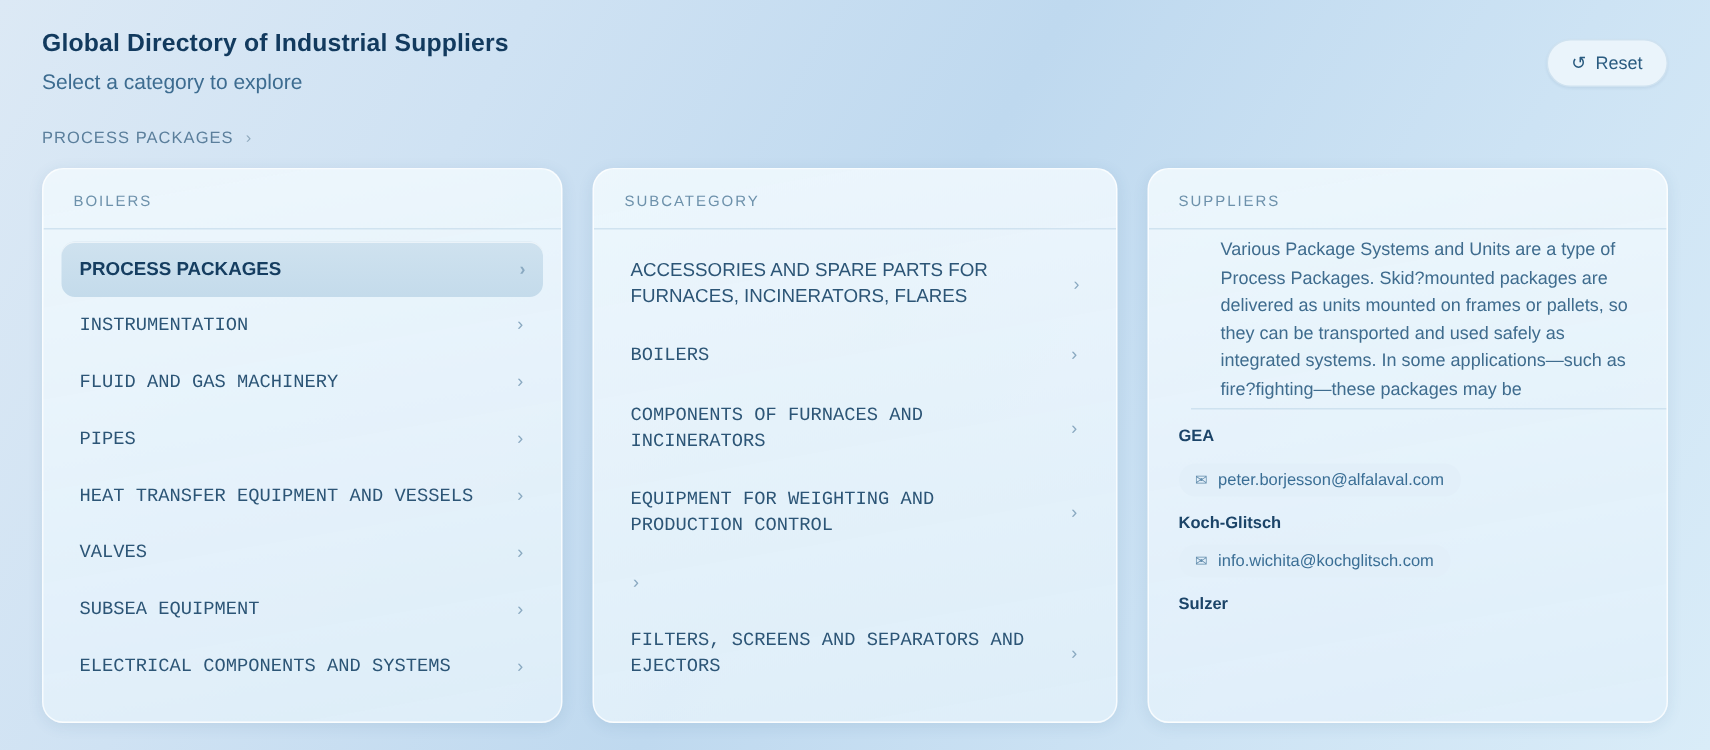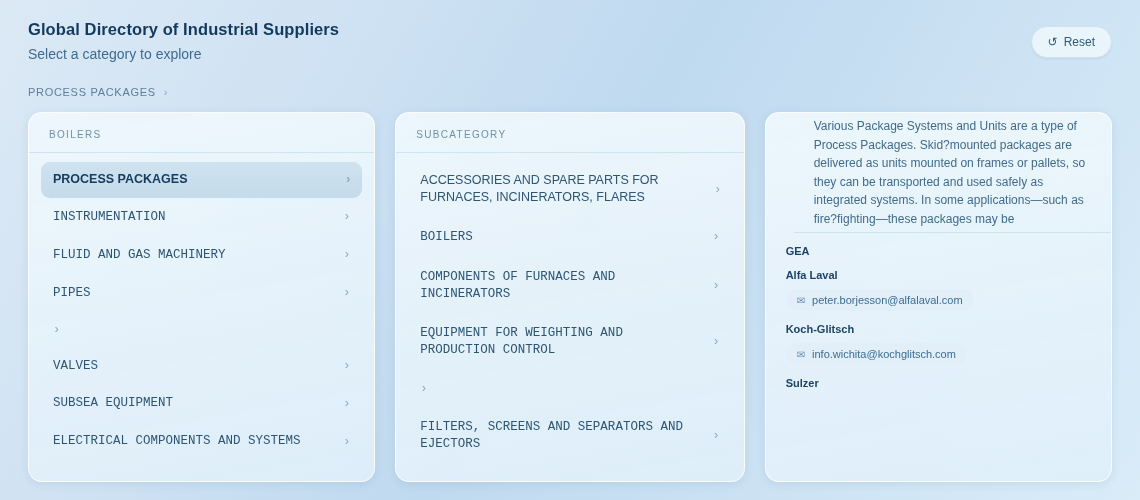--- a/index.html
+++ b/index.html
@@ -174,20 +174,21 @@
         </div>
         <div class="row caps">
           <span class="label">FLUID AND GAS MACHINERY</span>
           <span class="chev">›</span>
         </div>
         <div class="row caps">
           <span class="label">PIPES</span>
           <span class="chev">›</span>
         </div>
         <div class="row caps">
+          <span class="label">HEAT TRANSFER EQUIPMENT AND VESSELS</span>
           <span class="chev">›</span>
         </div>
         <div class="row caps">
           <span class="label">VALVES</span>
           <span class="chev">›</span>
         </div>
         <div class="row caps">
           <span class="label">SUBSEA EQUIPMENT</span>
           <span class="chev">›</span>
         </div>
@@ -221,27 +222,27 @@
           <span class="chev">›</span>
         </div>
         <div class="row sub-row caps">
           <span class="label">FILTERS, SCREENS AND SEPARATORS AND EJECTORS</span>
           <span class="chev">›</span>
         </div>
       </div>
     </div>
 
     <div class="panel panel-sup">
+      <div class="panel-head">SUPPLIERS</div>
       <div class="sup-desc">Various Package Systems and Units are a type of Process Packages. Skid?mounted packages are delivered as units mounted on frames or pallets, so they can be transported and used safely as integrated systems. In some applications—such as fire?fighting—these packages may be</div>
       <div class="sup-list">
         <div class="sup-item">
           <div class="sup-name">GEA</div>
         </div>
         <div class="sup-item">
-          <div class="sup-name">Alfa Laval</div>
           <div class="sup-mail">
             <span class="mail-icon">✉</span>
             <span>peter.borjesson@alfalaval.com</span>
           </div>
         </div>
         <div class="sup-item">
           <div class="sup-name">Koch-Glitsch</div>
           <div class="sup-mail">
             <span class="mail-icon">✉</span>
             <span>info.wichita@kochglitsch.com</span>

